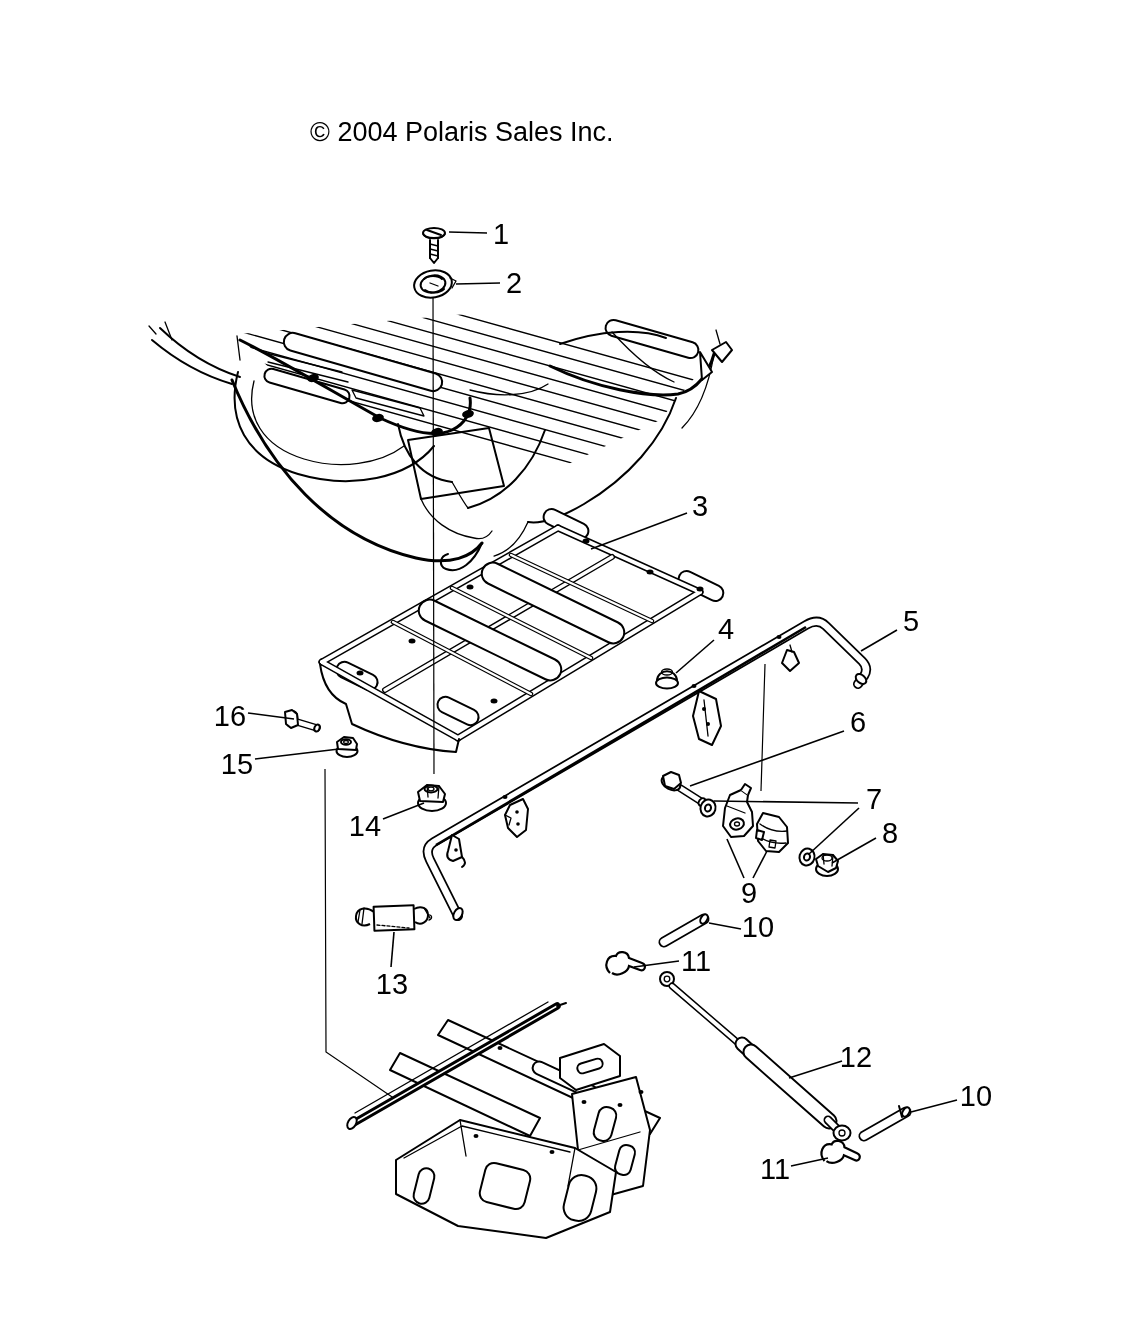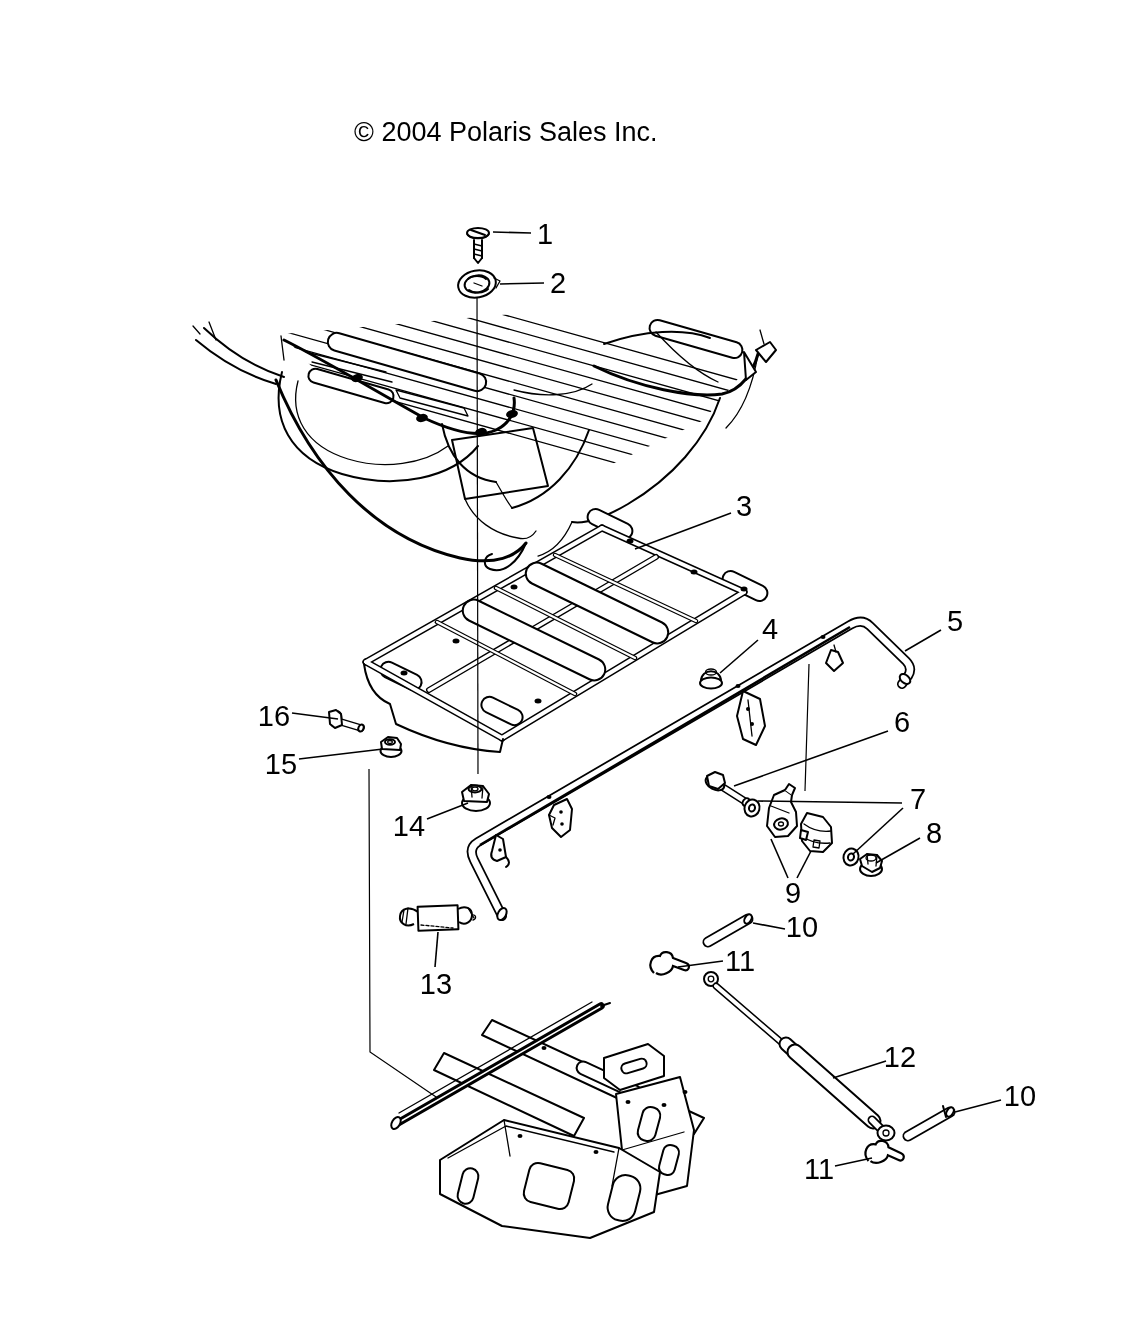--- a/index.html
+++ b/index.html
@@ -1,16 +1,16 @@
 <!DOCTYPE html>
 <html><head>
 <meta charset="utf-8">
 <style>
   html,body{margin:0;padding:0;background:#ffffff;}
-  .page{position:relative;width:992px;height:1336px;background:#ffffff;overflow:hidden;padding-left:44px;}
+  .page{position:relative;width:992px;height:1336px;background:#ffffff;overflow:hidden;}
   svg{display:block;width:1139px;height:1336px;}
   .ln{stroke:#000;fill:none;stroke-width:2;stroke-linecap:round;stroke-linejoin:round;}
   .thin{stroke-width:1.3;}
   .thick{stroke-width:3;}
   .wf{fill:#fff;stroke:#000;stroke-width:2;stroke-linejoin:round;}
   .dot{fill:#000;stroke:none;}
   .construction{stroke:#000;stroke-width:1.2;fill:none;}
   .leader{stroke:#000;stroke-width:1.6;fill:none;}
   text.callout{font-family:"Liberation Sans",sans-serif;font-size:29px;fill:#000;}
   text.copyright{font-family:"Liberation Sans",sans-serif;font-size:27px;fill:#000;}

